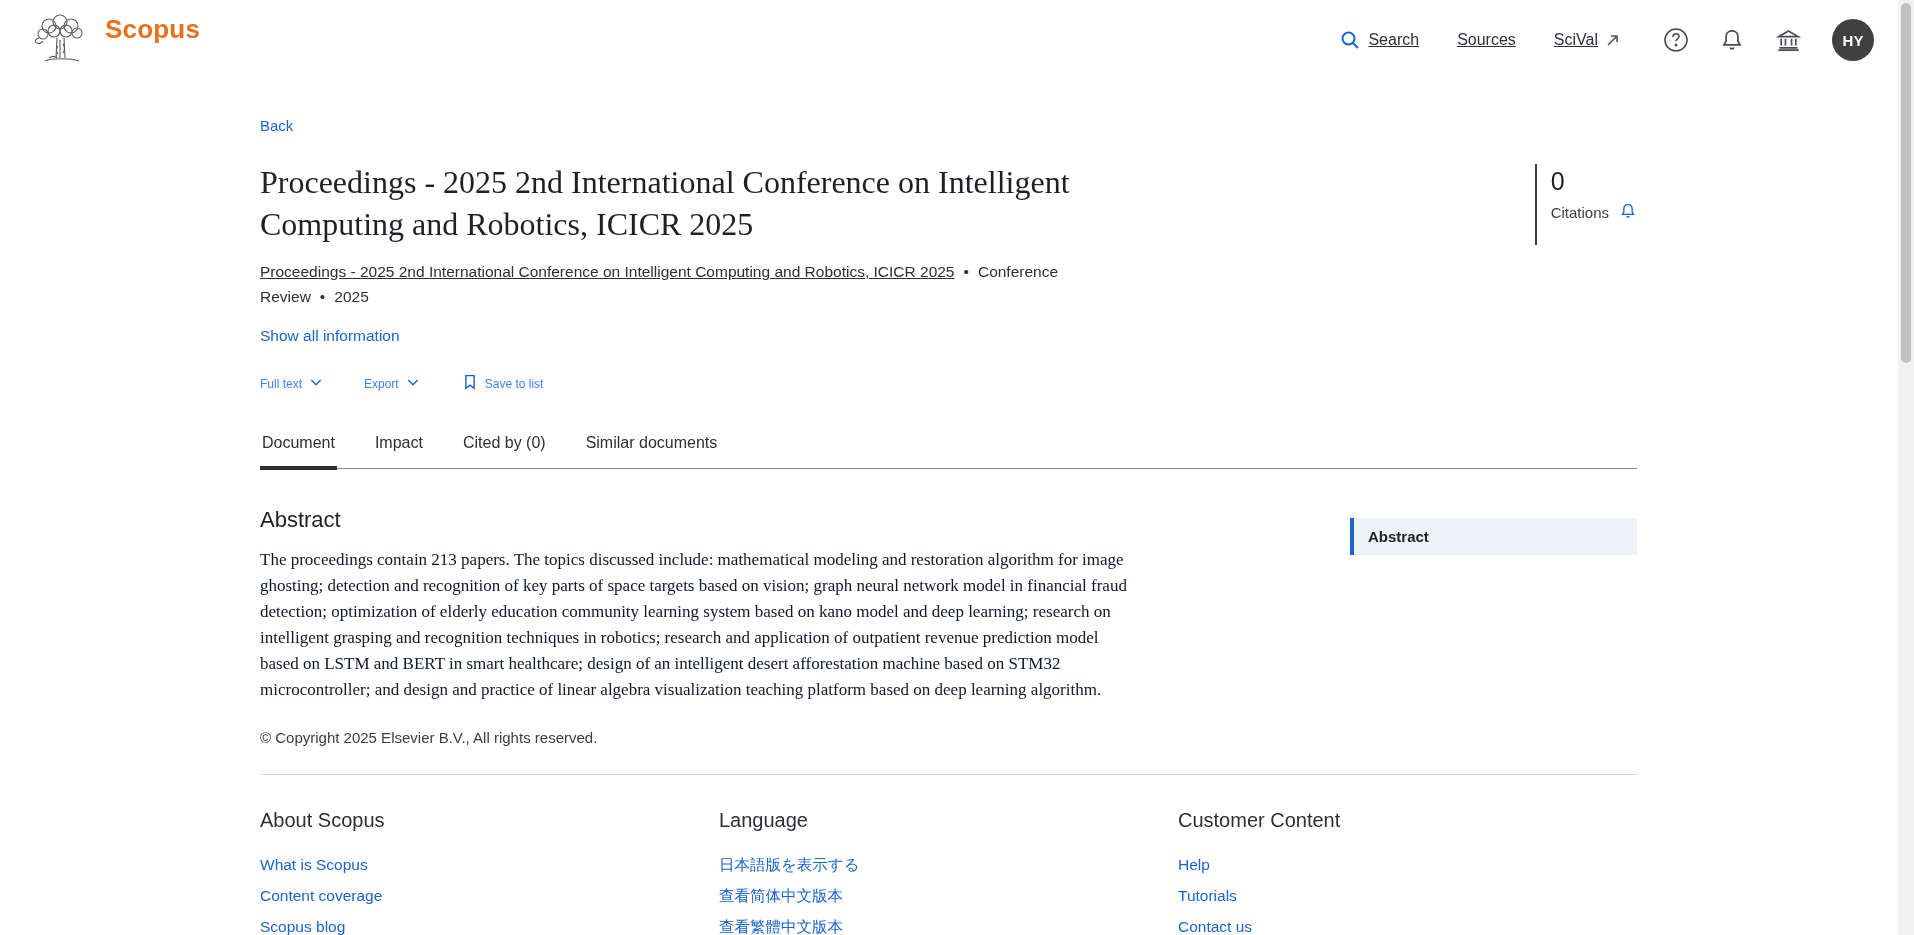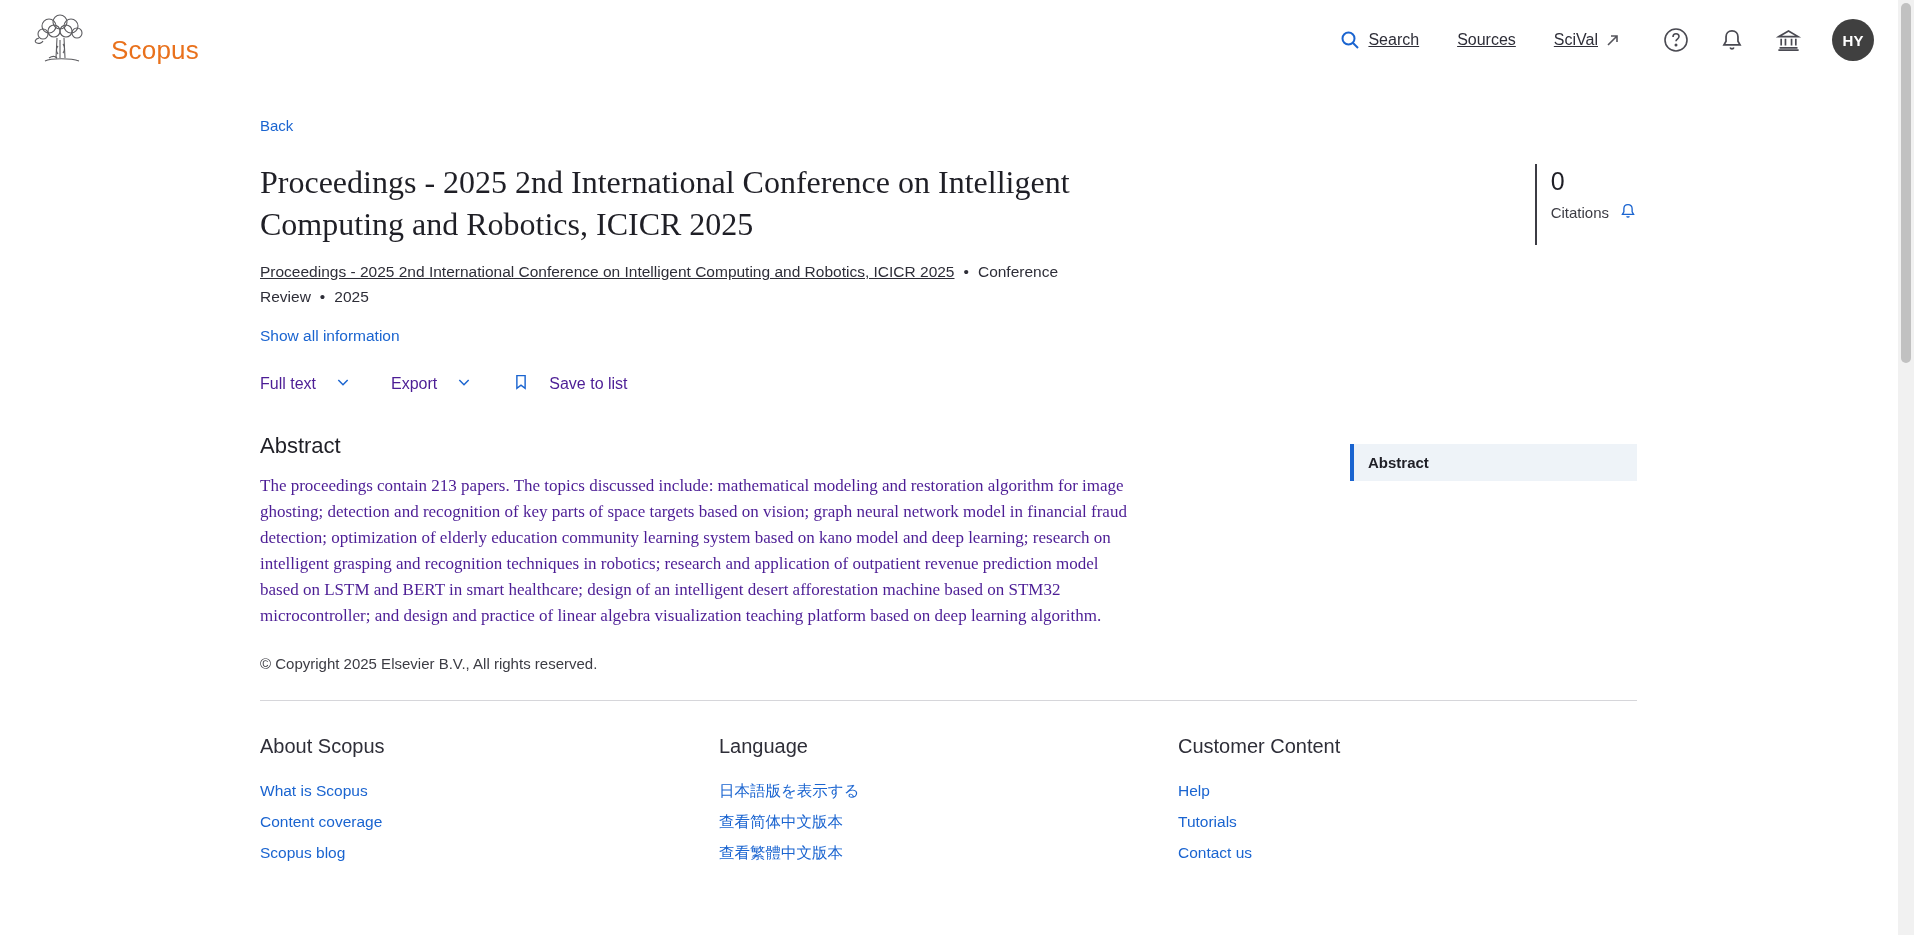--- a/index.html
+++ b/index.html
@@ -1,21 +1,21 @@
 <!DOCTYPE html>
 <html><head>
 <meta charset="utf-8">
 <style>
   * { margin:0; padding:0; box-sizing:border-box; }
   html,body { width:1914px; height:935px; overflow:hidden; background:#ffffff;
     font-family:"Liberation Sans", sans-serif; color:#2e2e38; }
 
   
   .header { height:80px; display:flex; align-items:center; padding:0 40px 0 33px; background:#fff; }
-  .brand { display:flex; align-items:flex-end; gap:22px; }
+  .brand { display:flex; align-items:flex-start; gap:16px;font-weight:bold; }
   .tree-logo svg { display:block; }
   .brand-name { font-size:26px; color:#e9711c; letter-spacing:.2px; }
   .header-spacer { flex:1; }
   .top-nav { display:flex; align-items:center; gap:38px;text-decoration:underline; }
   .nav-item { display:flex; align-items:center; gap:8px; font-size:16px; color:#2e2e38; cursor:pointer; }
   .nav-item svg { display:block; }
   .icon-row { display:flex; align-items:center; gap:30px; margin-left:44px; }
   .round-icon { color:#4a4a52; display:flex; align-items:center; justify-content:center; cursor:pointer; }
   .avatar { width:42px; height:42px; border-radius:50%; background:#404040; color:#fff;
     display:flex; align-items:center; justify-content:center; font-size:15px; font-weight:bold; cursor:pointer; }
@@ -38,30 +38,30 @@
   .cite-count { font-size:25px; color:#1f1f26; line-height:30px; }
   .cite-label { margin-top:6px; font-size:15px; color:#3c3c44; display:flex; align-items:center; gap:10px; }
   .cite-label svg { color:#1a64d0; }
 
   .meta { margin-top:14px; max-width:830px; font-size:15.5px; line-height:25px; color:#2e2e38; }
   .meta a { color:#2e2e38; text-decoration:underline; }
   .dot { margin:0 9px; color:#2e2e38; }
   .show-all { display:inline-block; margin-top:18px; font-size:15.5px; }
 
   .actions { margin-top:28px; display:flex; align-items:center; gap:40px; }
-  .action { display:flex; align-items:center; gap:19px; font-size:16px; color:#4c1d95; cursor:pointer; }
+  .action { display:flex; align-items:center; gap:6px; font-size:12px; color:#3b82f6; cursor:pointer; }
 
   .tabs { margin-top:40px; display:flex; gap:36px; border-bottom:1px solid #8a8a92; }
   .tab { font-size:16px; color:#2e2e38; padding:0 2px 14px 2px; cursor:pointer; position:relative; }
   .tab.active { border-bottom:4px solid #2e2e38; margin-bottom:-2px; }
 
   .doc-grid { display:flex; margin-top:38px; }
   .doc-main { width:870px; }
   .section-h { font-size:22px; font-weight:normal; color:#1f1f26; font-family:"Liberation Sans", sans-serif; }
-  .abstract-text { margin-top:14px; font-family:"Liberation Serif", serif; font-size:17px; line-height:26px; color:#4c1d95; }
+  .abstract-text { margin-top:14px; font-family:"Liberation Serif", serif; font-size:17px; line-height:26px; color:#0f172a; }
   .doc-side { margin-left:auto; width:287px; padding-top:11px; }
   .side-item { background:#eef3f8; border-left:4px solid #1a64d0; padding:10px 14px; font-size:15px; font-weight:bold; color:#1f1f26; cursor:pointer; }
 
   .copyright { margin-top:26px; font-size:15px; color:#3c3c44; }
 
   .footer-rule { border:none; border-top:1px solid #d6d6da; margin-top:28px; }
   .footer { display:flex; padding-top:34px; }
   .fcol { width:459px; }
   .fcol h3 { font-size:20px; font-weight:normal; color:#2e2e38; }
   .fcol ul { list-style:none; margin-top:24px; }
@@ -187,20 +187,26 @@
     <div class="action">
       <span>
         <svg width="18" height="18" viewBox="0 0 24 24" fill="none" stroke="#1a64d0" stroke-width="1.9">
           <path d="M6.5 3.5 h11 v17 l-5.5-4.4 -5.5 4.4 z"></path>
         </svg>
       </span>
       <span>Save to list</span>
     </div>
   </div>
 
+  <div class="tabs">
+    <div class="tab active">Document</div>
+    <div class="tab">Impact</div>
+    <div class="tab">Cited by (0)</div>
+    <div class="tab">Similar documents</div>
+  </div>
 
   <div class="doc-grid">
     <div class="doc-main">
       <h2 class="section-h">Abstract</h2>
       <p class="abstract-text">The proceedings contain 213 papers. The topics discussed include: mathematical modeling and restoration algorithm for image ghosting; detection and recognition of key parts of space targets based on vision; graph neural network model in financial fraud detection; optimization of elderly education community learning system based on kano model and deep learning; research on intelligent grasping and recognition techniques in robotics; research and application of outpatient revenue prediction model based on LSTM and BERT in smart healthcare; design of an intelligent desert afforestation machine based on STM32 microcontroller; and design and practice of linear algebra visualization teaching platform based on deep learning algorithm.</p>
       <p class="copyright">© Copyright 2025 Elsevier B.V., All rights reserved.</p>
     </div>
     <div class="doc-side">
       <div class="side-item">Abstract</div>
     </div>

